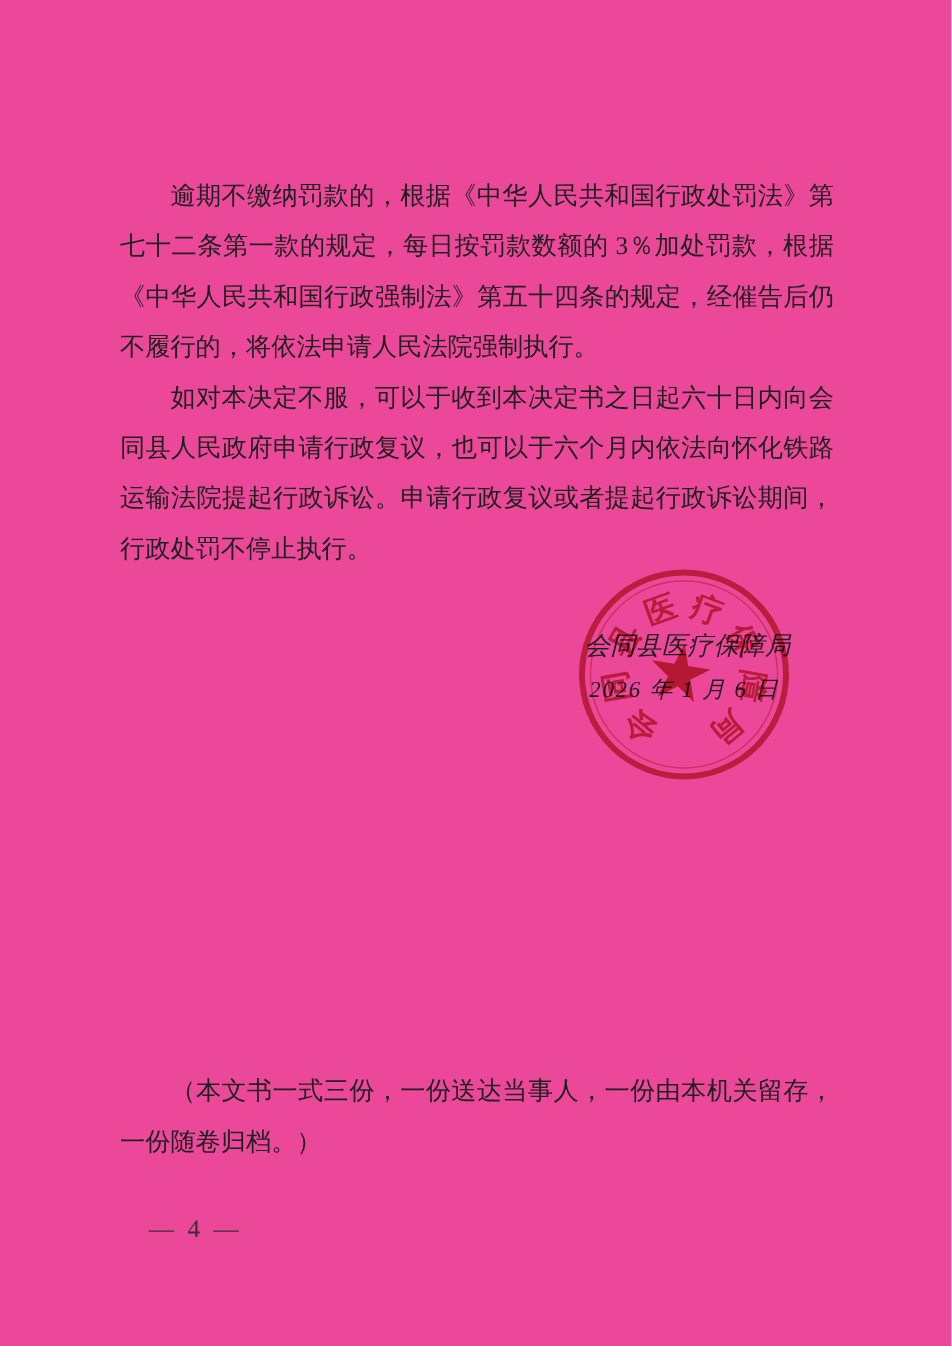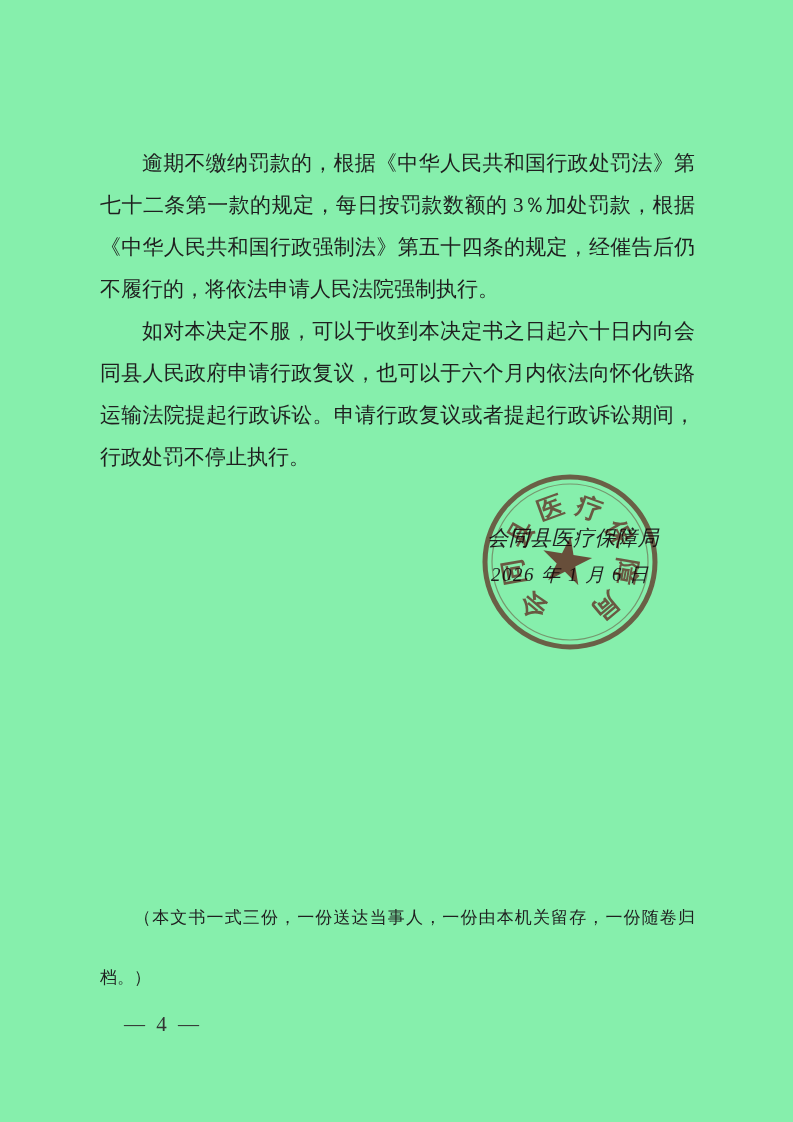--- a/index.html
+++ b/index.html
@@ -4,21 +4,21 @@
 <style>
   html, body {
     margin: 0;
     padding: 0;
     background: #ffffff;
   }
   .page {
     position: relative;
     width: 793px;
     height: 1122px;
-    background: #86efac;
+    background: #ec4899;
     font-family: "Liberation Serif", "DejaVu Serif", serif;
     color: #1f1f1f;
     overflow: hidden;
   }
   .content {
     position: absolute;
     left: 100px;
     top: 142px;
     width: 595px;
     font-size: 21px;
@@ -54,22 +54,22 @@
     width: 220px;
     height: 220px;
     mix-blend-mode: multiply;
     opacity: 0.88;
   }
   .note {
     position: absolute;
     left: 100px;
     top: 888px;
     width: 595px;
-    font-size: 17px;
-    line-height: 60px;
+    font-size: 21px;
+    line-height: 42px;
     text-align: justify;
   }
   .note p {
     margin: 0;
     text-indent: 2em;
   }
   .page-number {
     position: absolute;
     left: 124px;
     top: 1012px;

